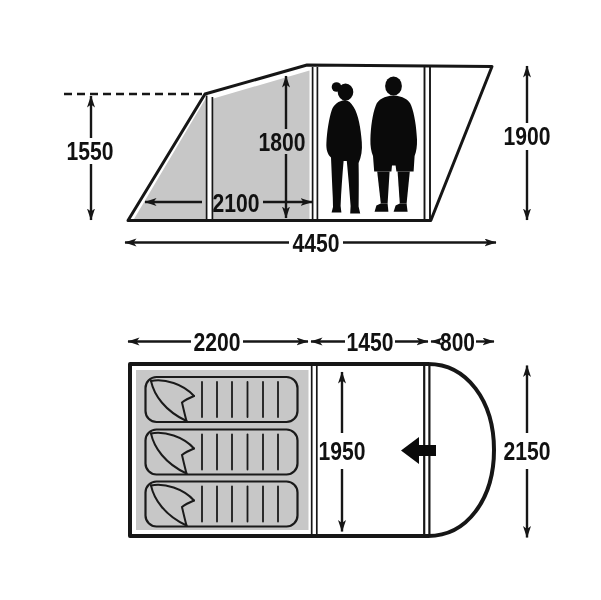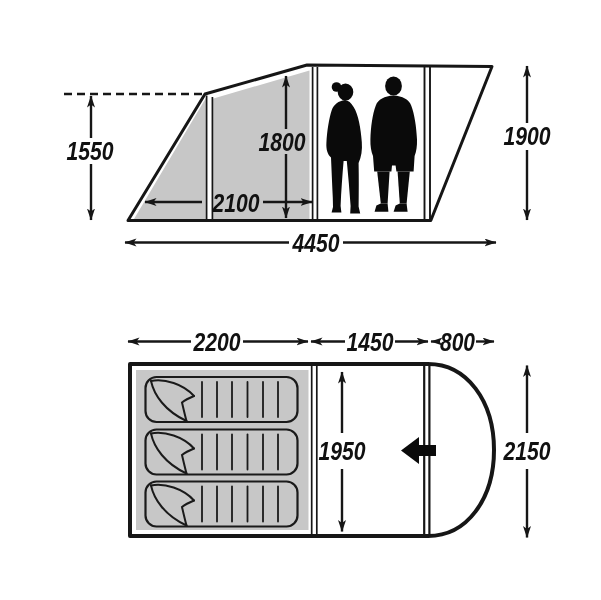--- a/index.html
+++ b/index.html
@@ -1,16 +1,16 @@
 <!DOCTYPE html>
 <html><head>
 <meta charset="utf-8">
 <style>
   html,body{margin:0;padding:0;background:#ffffff;}
-  .canvas{position:relative;width:601px;height:600px;background:#ffffff;overflow:hidden;font-style:italic;}
+  .canvas{position:relative;width:601px;height:600px;background:#ffffff;overflow:hidden;}
   svg{display:block;}
   .dim{font-family:"Liberation Sans",sans-serif;font-weight:700;font-size:26px;fill:#111111;}
   .outline{stroke:#161616;stroke-width:3;fill:none;stroke-linejoin:round;}
   .plan-outline{stroke:#161616;stroke-width:4;fill:none;stroke-linejoin:round;}
   .dimline{stroke:#161616;stroke-width:2.4;fill:none;}
   .divline{stroke:#161616;fill:none;}
   .bagline{stroke:#1a1a1a;fill:none;stroke-linecap:round;}
 </style>
 </head>
 <body>

